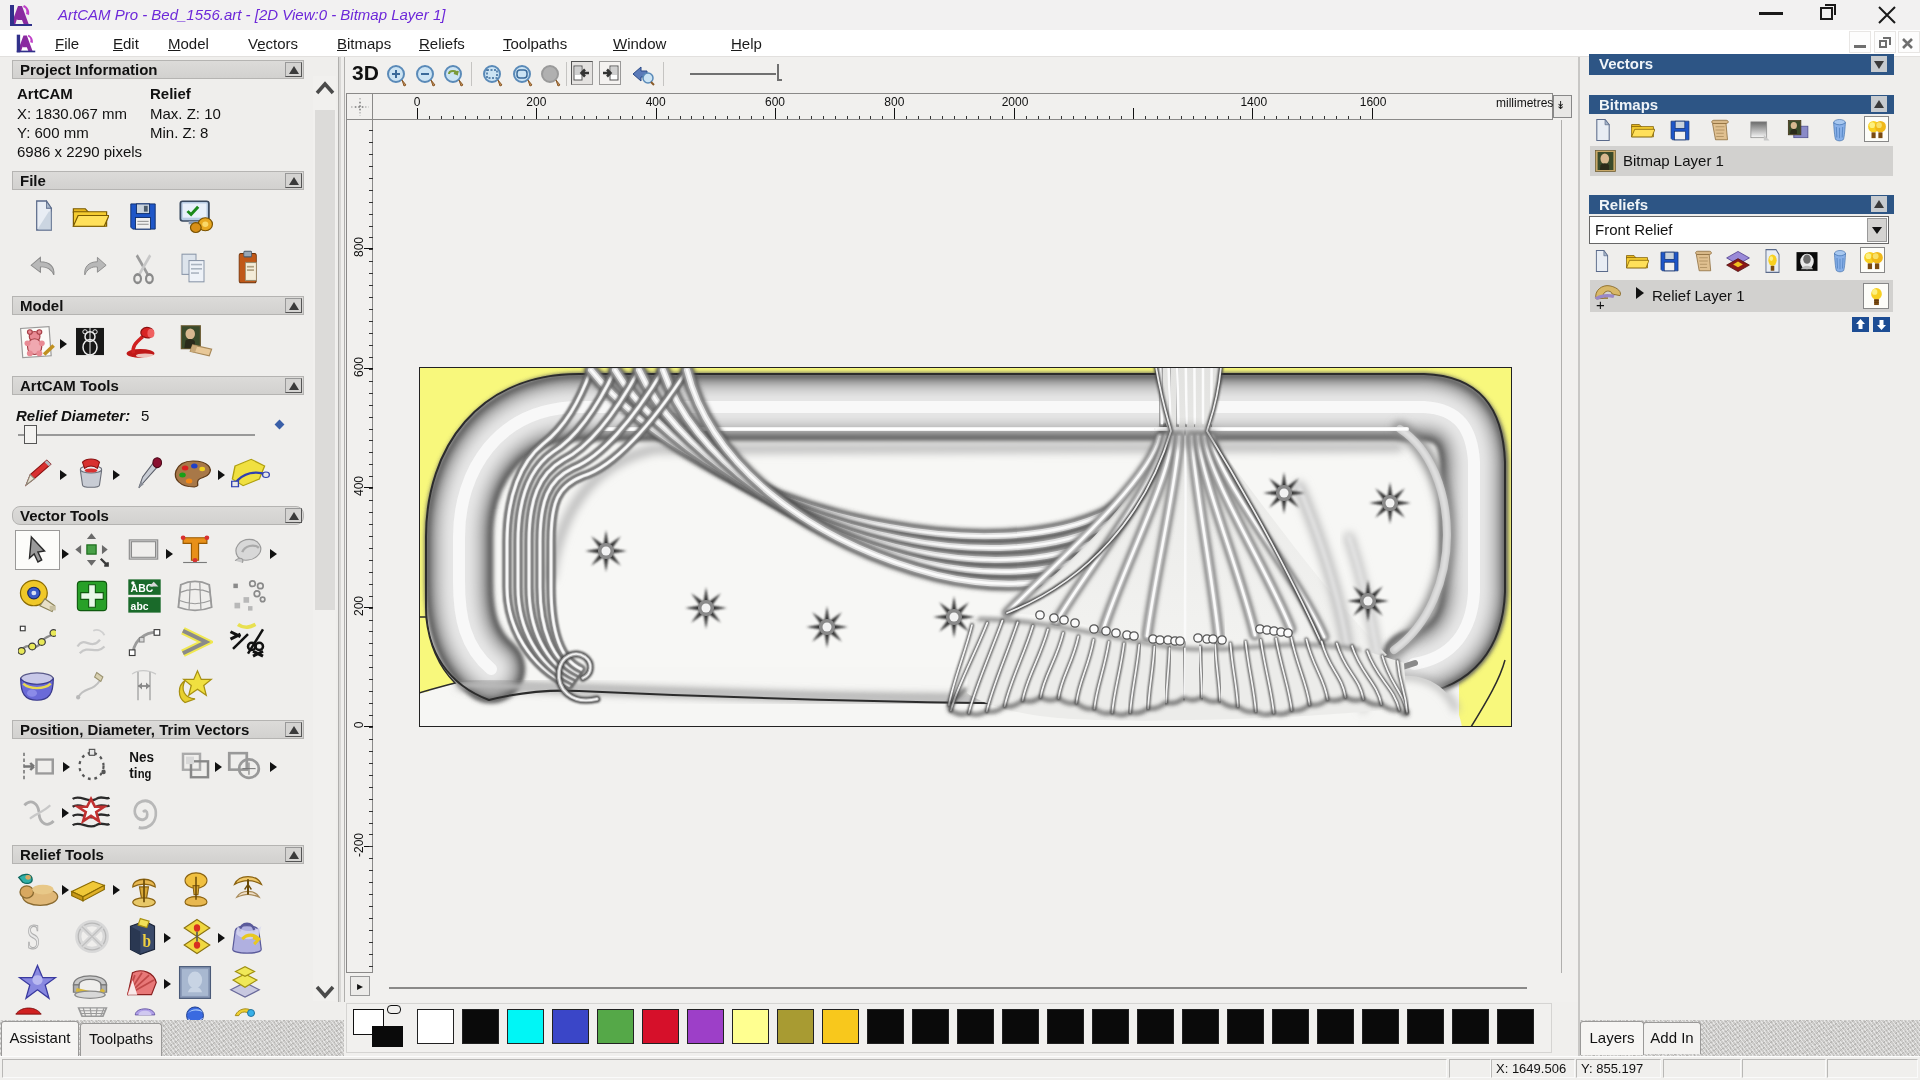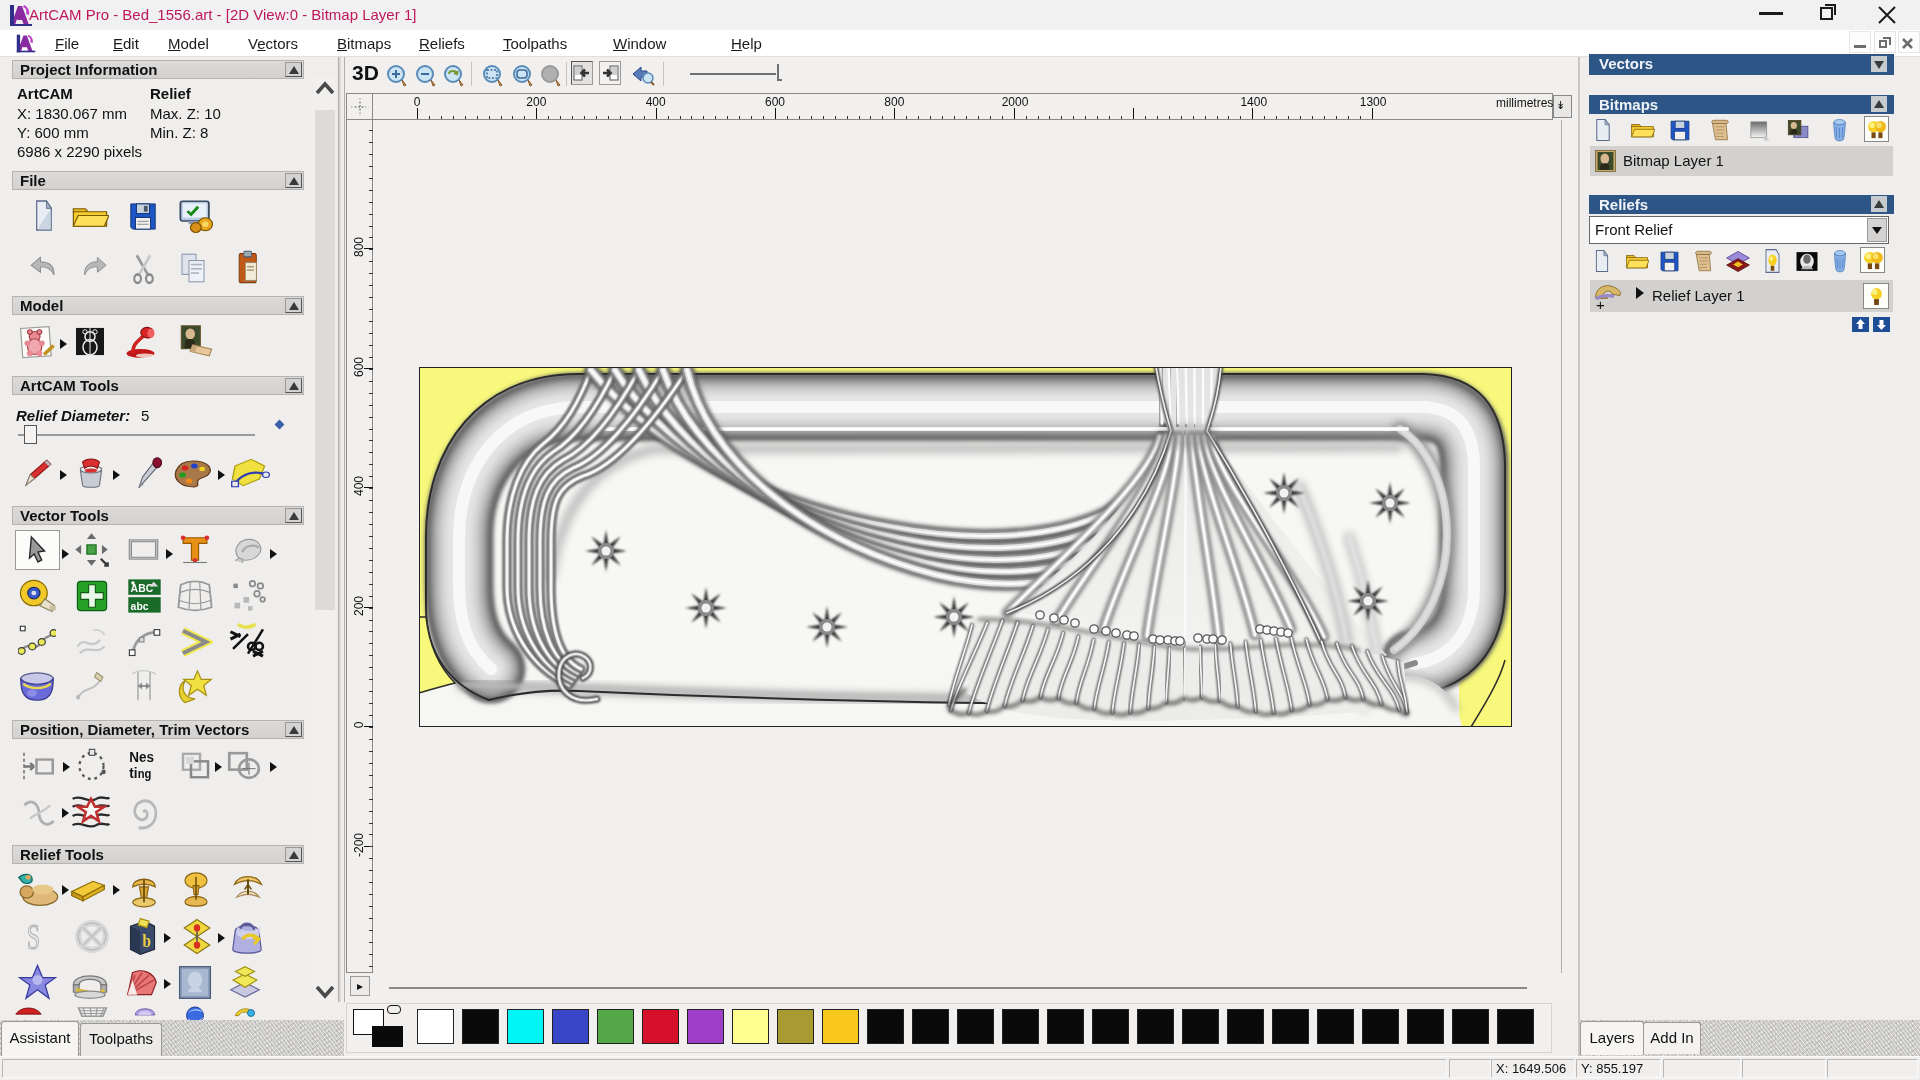--- a/index.html
+++ b/index.html
@@ -1,19 +1,19 @@
 <!DOCTYPE html>
 <html><head>
 <meta charset="utf-8">
 <style>
 * { margin:0; padding:0; box-sizing:border-box; }
 html,body { width:1920px; height:1080px; overflow:hidden; font-family:"Liberation Sans", sans-serif; background:#f0efed; }
 .abs { position:absolute; }
 #titlebar { left:0; top:0; width:1920px; height:30px; background:#f2f1f1; }
-#titletext { left:29px; top:6px; font-size:15px; color:#be185d; }
+#titletext { left:58px; top:6px; font-size:15px; color:#6d28d9;font-style:italic; }
 #menubar { left:0; top:30px; width:1920px; height:27px; background:#ffffff; border-bottom:1px solid #e2e0de; }
 .menuitem { top:35px; font-size:15px; color:#1a1a1a; }
 .menuitem u { text-decoration:underline; }
 #leftpanel { left:0; top:57px; width:344px; height:965px; background:#efeeec; }
 .sechdr { left:12px; width:292px; height:19px; background:linear-gradient(#dcdbd9,#d2d1cf); border:1px solid #b5b4b2; font-size:15px; font-weight:bold; color:#111; padding-left:7px; line-height:17px; }
 .secbtn { width:17px; height:15px; background:#d4d3d1; border:1px solid #999; border-right-color:#555; border-bottom-color:#555; text-align:center; }
 .tri-up { width:0; height:0; border-left:5px solid transparent; border-right:5px solid transparent; border-bottom:8px solid #3a3a3a; margin:3px auto 0; }
 .tri-dn { width:0; height:0; border-left:5px solid transparent; border-right:5px solid transparent; border-top:8px solid #3a3a3a; margin:4px auto 0; }
 .ptext { font-size:15px; color:#111; }
 .bold { font-weight:bold; }
@@ -107,21 +107,21 @@
 <div class="abs sechdr" style="top:376px;">ArtCAM Tools</div>
 <div class="abs secbtn" style="left:285px;top:378px;">
     <div class="tri-up"></div>
   </div>
 <div class="abs ptext" style="left:16px;top:407px;font-style:italic;font-weight:bold;">Relief Diameter:</div>
 <div class="abs ptext" style="left:141px;top:407px;">5</div>
 <div class="abs" style="left:18px;top:434px;width:237px;height:2px;background:#999;"></div>
 <div class="abs" style="left:24px;top:425px;width:13px;height:19px;background:#f4f3f1;border:1px solid #555;"></div>
 <div class="abs" style="left:276px;top:421px;width:7px;height:7px;background:#3a5fa8;transform:rotate(45deg);"></div>
 
-<div class="abs sechdr" style="top:506px;">Vector Tools</div>
+<div class="abs sechdr" style="top:506px;border-radius:8px;">Vector Tools</div>
 <div class="abs secbtn" style="left:285px;top:508px;">
     <div class="tri-up"></div>
   </div>
 
 <div class="abs sechdr" style="top:720px;">Position, Diameter, Trim Vectors</div>
 <div class="abs secbtn" style="left:285px;top:722px;">
     <div class="tri-up"></div>
   </div>
 
 <div class="abs sechdr" style="top:845px;">Relief Tools</div>
@@ -636,21 +636,21 @@
     <div class="abs" style="left:1252.38px;top:108px;width:1px;height:11px;background:#111;"></div>
     <div class="abs" style="left:1264.3100000000002px;top:116px;width:1px;height:2.5px;background:#333;"></div>
     <div class="abs" style="left:1276.24px;top:116px;width:1px;height:2.5px;background:#333;"></div>
     <div class="abs" style="left:1288.17px;top:116px;width:1px;height:2.5px;background:#333;"></div>
     <div class="abs" style="left:1300.1000000000001px;top:116px;width:1px;height:2.5px;background:#333;"></div>
     <div class="abs" style="left:1312.0300000000002px;top:116px;width:1px;height:2.5px;background:#333;"></div>
     <div class="abs" style="left:1323.96px;top:116px;width:1px;height:2.5px;background:#333;"></div>
     <div class="abs" style="left:1335.89px;top:116px;width:1px;height:2.5px;background:#333;"></div>
     <div class="abs" style="left:1347.8200000000002px;top:116px;width:1px;height:2.5px;background:#333;"></div>
     <div class="abs" style="left:1359.75px;top:116px;width:1px;height:2.5px;background:#333;"></div>
-    <div class="abs rlabel" style="left:1359.72px;top:95px;width:24px;text-align:center;">1300</div>
+    <div class="abs rlabel" style="left:1359.72px;top:95px;width:24px;text-align:center;">1600</div>
     <div class="abs" style="left:1371.72px;top:108px;width:1px;height:11px;background:#111;"></div>
     <div class="abs rlabelv" style="left:347px;top:240px;width:24px;text-align:center;">800</div>
     <div class="abs" style="left:364px;top:248px;width:9px;height:1px;background:#111;"></div>
     <div class="abs rlabelv" style="left:347px;top:360px;width:24px;text-align:center;">600</div>
     <div class="abs" style="left:364px;top:368px;width:9px;height:1px;background:#111;"></div>
     <div class="abs rlabelv" style="left:347px;top:479px;width:24px;text-align:center;">400</div>
     <div class="abs" style="left:364px;top:487px;width:9px;height:1px;background:#111;"></div>
     <div class="abs rlabelv" style="left:347px;top:599px;width:24px;text-align:center;">200</div>
     <div class="abs" style="left:364px;top:607px;width:9px;height:1px;background:#111;"></div>
     <div class="abs rlabelv" style="left:347px;top:718px;width:24px;text-align:center;">0</div>

